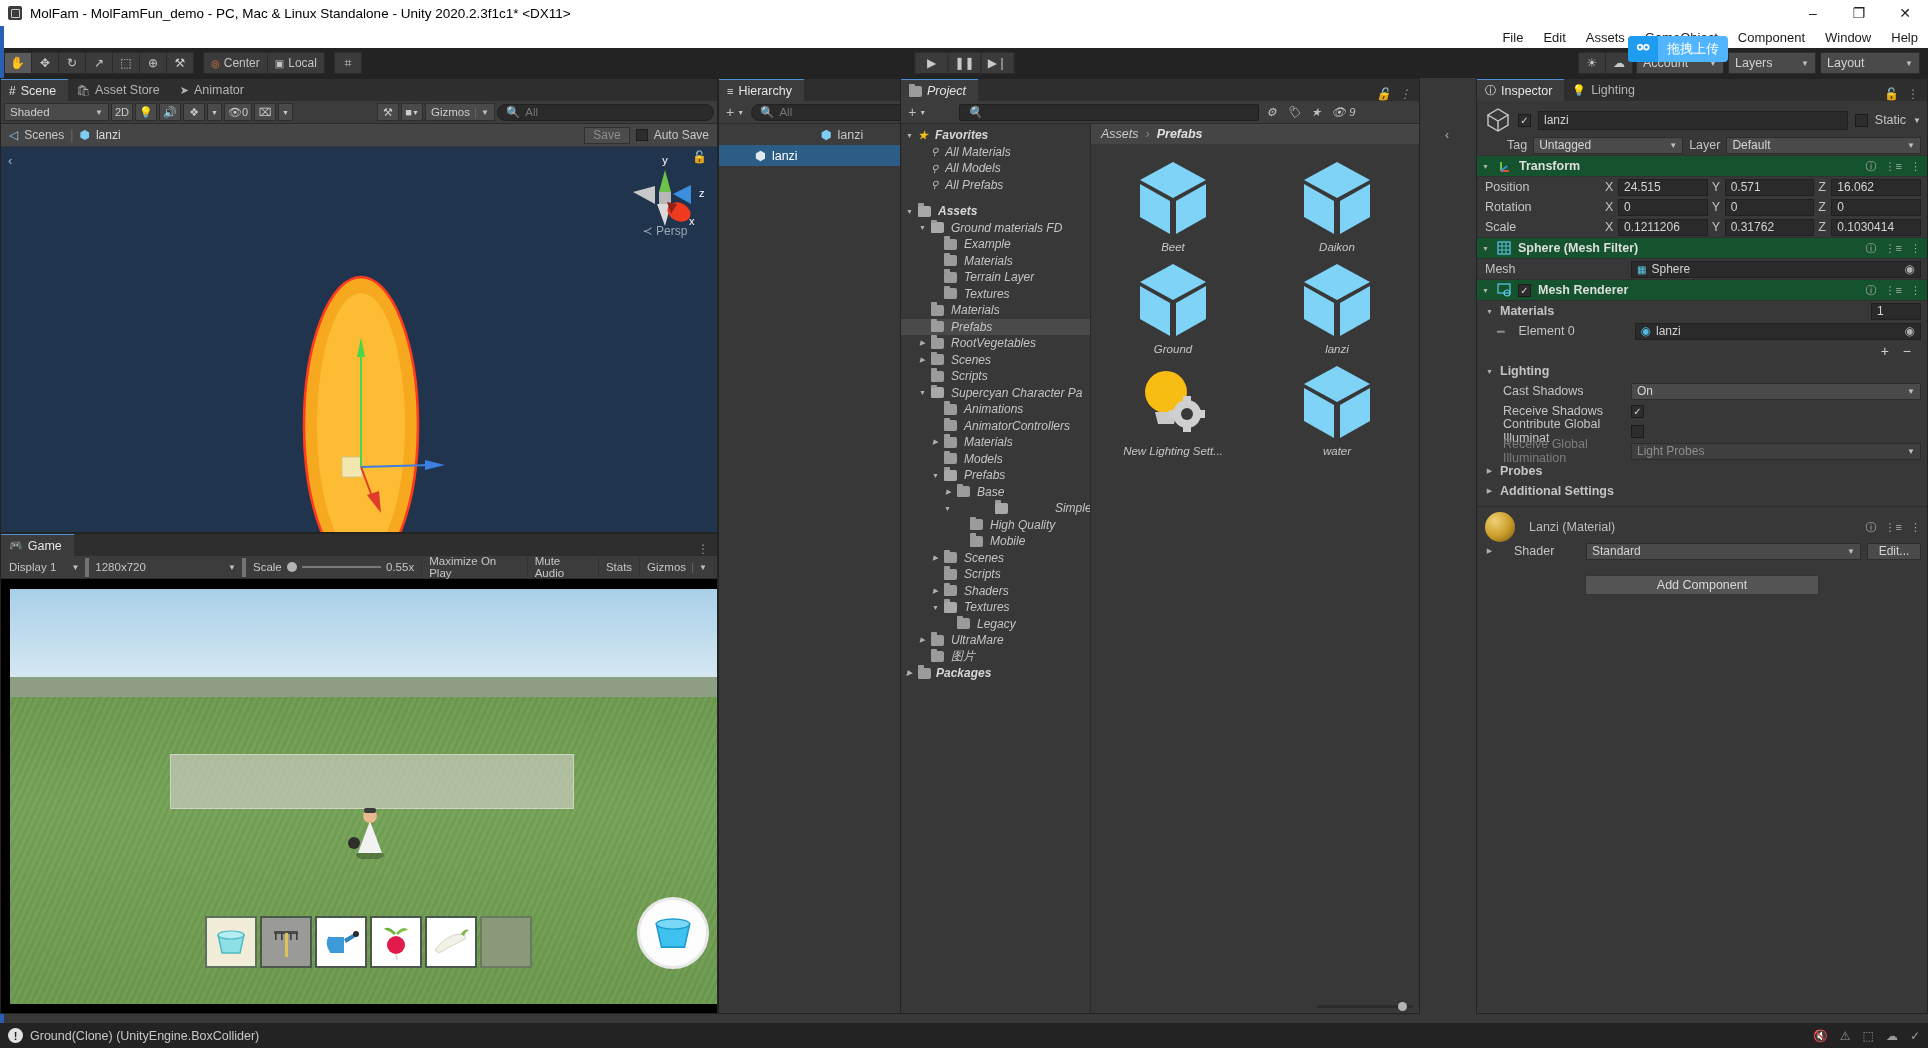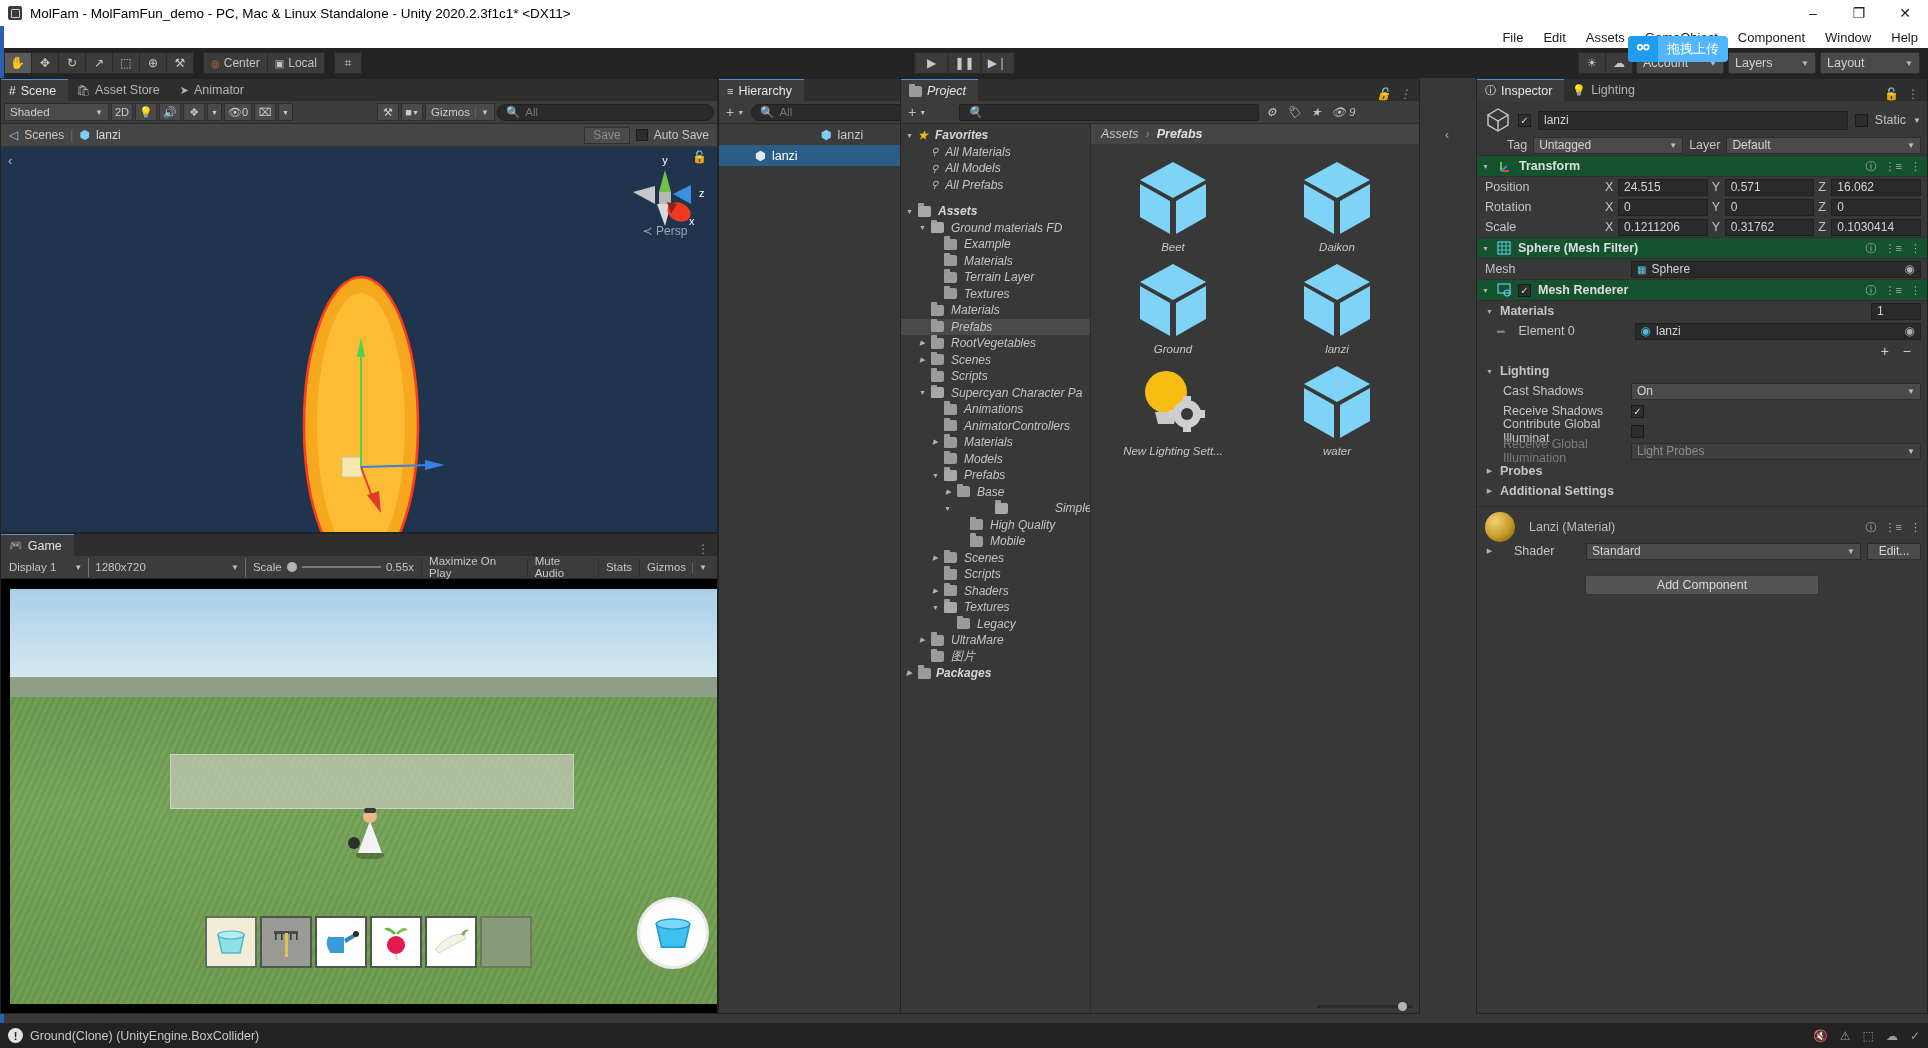--- a/index.html
+++ b/index.html
@@ -83,21 +83,21 @@
   .scene-breadcrumb{height:22px;background:#454545;display:flex;align-items:center;padding:0 8px;gap:6px;font-size:12px;color:#c8c8c8;}
   .scene-bc-right{margin-left:auto;display:flex;align-items:center;gap:6px;}
   .savebtn{height:17px;background:#4c4c4c;border:1px solid #303030;padding:0 8px;font-size:12px;color:#8d8d8d;display:flex;align-items:center;}
   .chk{width:12px;height:12px;background:#2d2d2d;border:1px solid #1d1d1d;display:inline-block;}
   .scene-viewport{position:absolute;left:0;right:0;top:68px;bottom:0;background:#20344d;overflow:hidden;}
 
   
   #game-panel{left:0;top:533px;width:718px;height:481px;}
   .game-toolbar{height:23px;background:#3c3c3c;display:flex;align-items:center;gap:0;padding:0 2px;border-bottom:1px solid #2b2b2b;font-size:11.5px;}
   .gitem{height:19px;display:flex;align-items:center;padding:0 7px;color:#c6c6c6;border-right:1px solid #313131;gap:5px;}
-  .gdrop{height:19px;background:#3c3c3c;display:flex;align-items:center;padding:0 6px;color:#c6c6c6;gap:6px;border-right:1px solid #737373;}
+  .gdrop{height:19px;background:#3c3c3c;display:flex;align-items:center;padding:0 6px;color:#c6c6c6;gap:6px;border-right:4px solid #737373;}
   .game-viewport{position:absolute;left:0;right:0;top:45px;bottom:0;background:#000;overflow:hidden;}
 
   
   #hier-panel{left:718px;top:78px;width:238px;height:936px;}
   .hrow{height:21px;display:flex;align-items:center;gap:6px;padding-left:10px;font-size:12.5px;color:#c8c8c8;}
   .hrow.sel{background:#2c5d87;color:#fff;}
   .hrow.header{background:#3c3c3c;justify-content:center;}
 
   
   #proj-panel{left:900px;top:78px;width:520px;height:936px;font-style:italic;}

